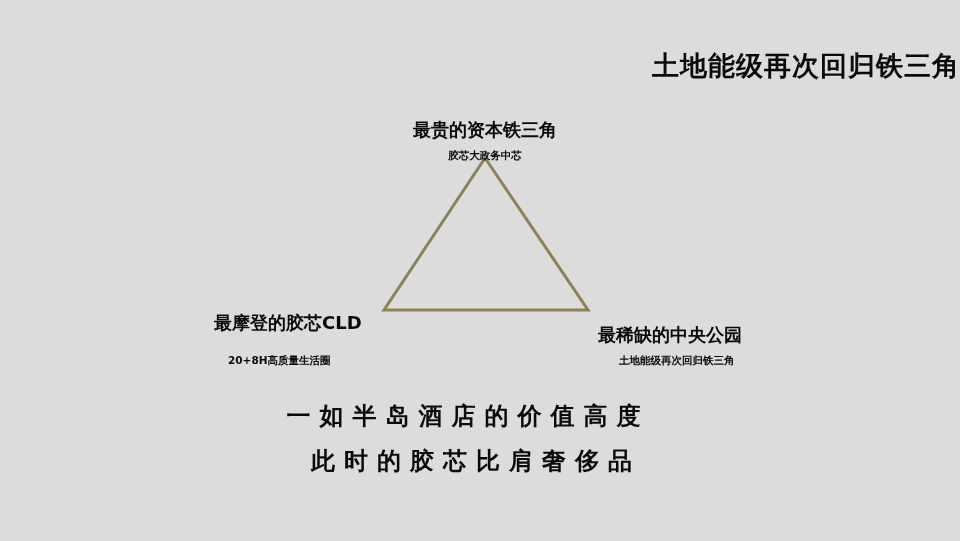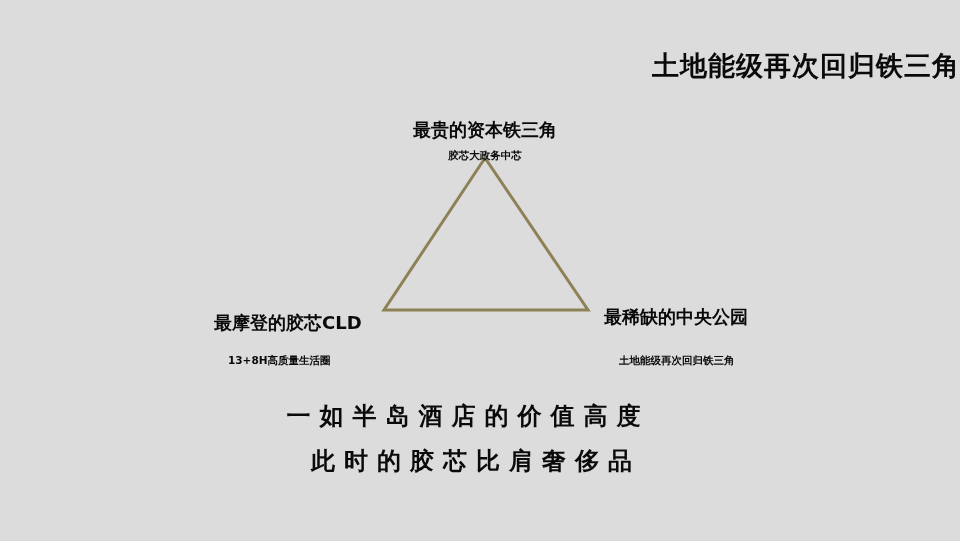--- a/index.html
+++ b/index.html
@@ -14,21 +14,21 @@
     .title {
       left: 0; width: 960px; top: 48px; text-align: right;
       font-size: 27px; font-weight: bold; letter-spacing: 1px;
     }
     .node-title { font-size: 18px; font-weight: bold; }
     .node-sub { font-size: 10.5px; font-weight: bold; }
     #top-title { left: 0; width: 970px; top: 118px; text-align: center; }
     #top-sub { left: 0; width: 970px; top: 149px; text-align: center; }
     #left-title { left: 214px; top: 311px; }
     #left-sub { left: 228px; top: 354px; }
-    #right-title { left: 598px; top: 305px; margin-left: 6px; }
+    #right-title { left: 598px; top: 323px; }
     #right-sub { left: 619px; top: 354px; }
     .slogan {
       left: 0; width: 936px; text-align: center;
       font-size: 24px; font-weight: bold; letter-spacing: 9px;
     }
     #slogan-1 { top: 400px; }
     #slogan-2 { top: 445px; margin-left: 8px; }
     svg.tri { position: absolute; left: 0; top: 0; }
   </style>
 </head>
@@ -37,19 +37,19 @@
 <div class="abs title">土地能级再次回归铁三角</div>
 
 <svg class="tri" width="960" height="541">
   <polygon points="485,158 384,310 588,310" fill="none" stroke="#8c8256" stroke-width="3" stroke-linejoin="miter"></polygon>
 </svg>
 
 <div class="abs node-title" id="top-title">最贵的资本铁三角</div>
 <div class="abs node-sub" id="top-sub">胶芯大政务中芯</div>
 
 <div class="abs node-title" id="left-title">最摩登的胶芯CLD</div>
-<div class="abs node-sub" id="left-sub">13+8H高质量生活圈</div>
+<div class="abs node-sub" id="left-sub">20+8H高质量生活圈</div>
 
 <div class="abs node-title" id="right-title">最稀缺的中央公园</div>
 <div class="abs node-sub" id="right-sub">土地能级再次回归铁三角</div>
 
 <div class="abs slogan" id="slogan-1">一如半岛酒店的价值高度</div>
 <div class="abs slogan" id="slogan-2">此时的胶芯比肩奢侈品</div>
 
 </body></html>

